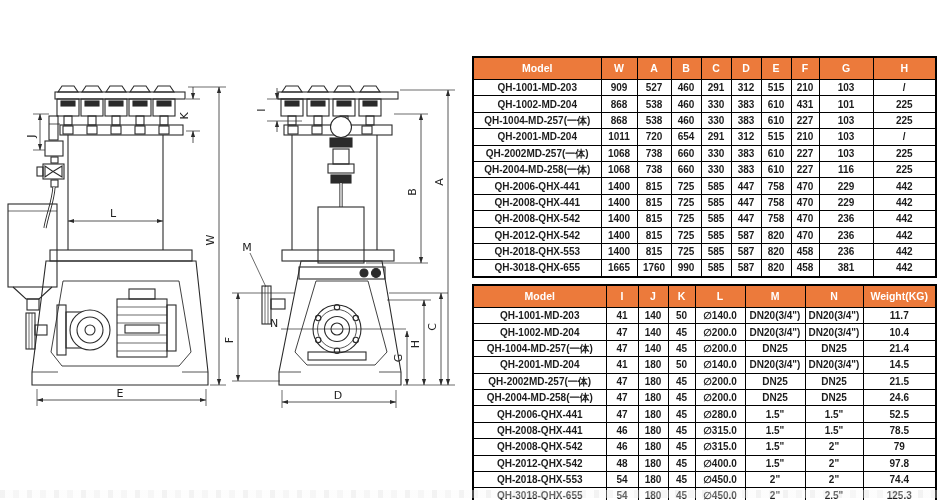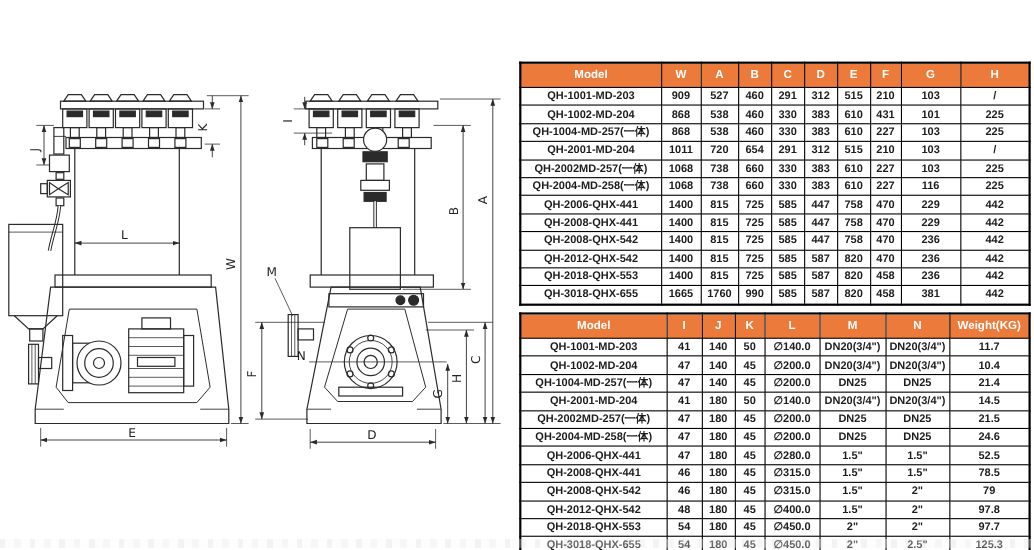--- a/index.html
+++ b/index.html
@@ -565,21 +565,21 @@
         <td>97.8</td>
       </tr>
       <tr>
         <td>QH-2018-QHX-553</td>
         <td>54</td>
         <td>180</td>
         <td>45</td>
         <td>∅450.0</td>
         <td>2"</td>
         <td>2"</td>
-        <td>97.7</td>
+        <td>74.4</td>
       </tr>
       <tr>
         <td>QH-3018-QHX-655</td>
         <td>54</td>
         <td>180</td>
         <td>45</td>
         <td>∅450.0</td>
         <td>2"</td>
         <td>2.5"</td>
         <td>125.3</td>

